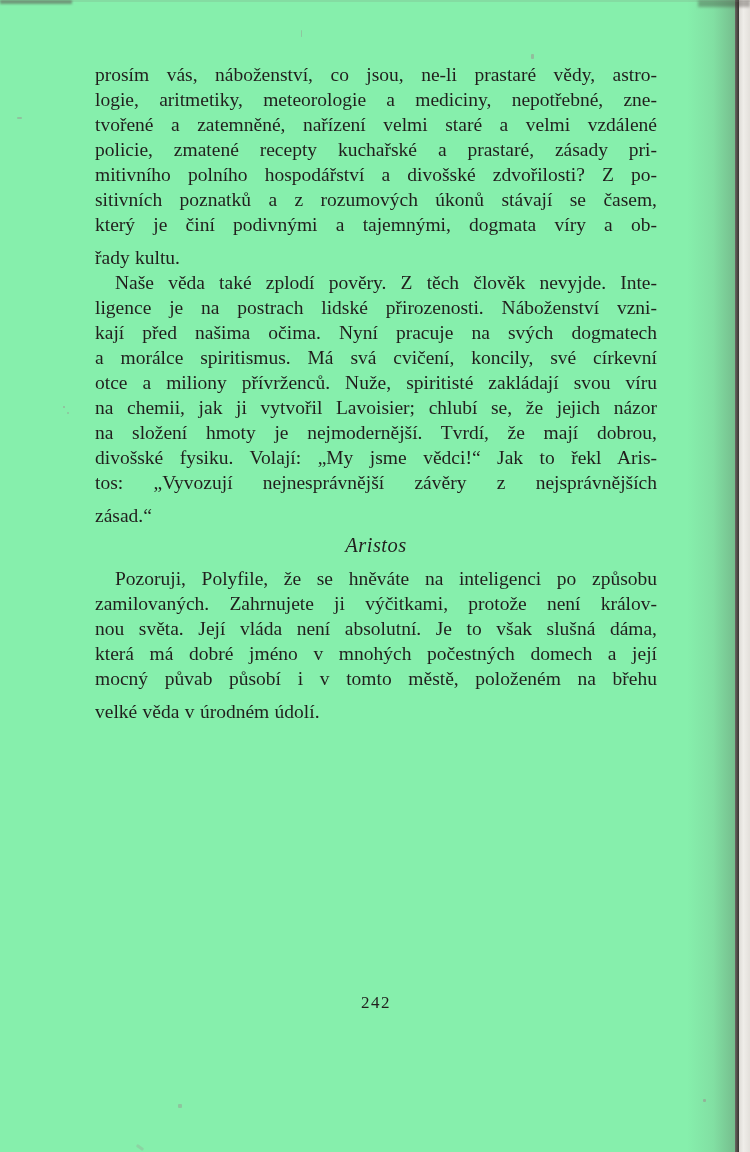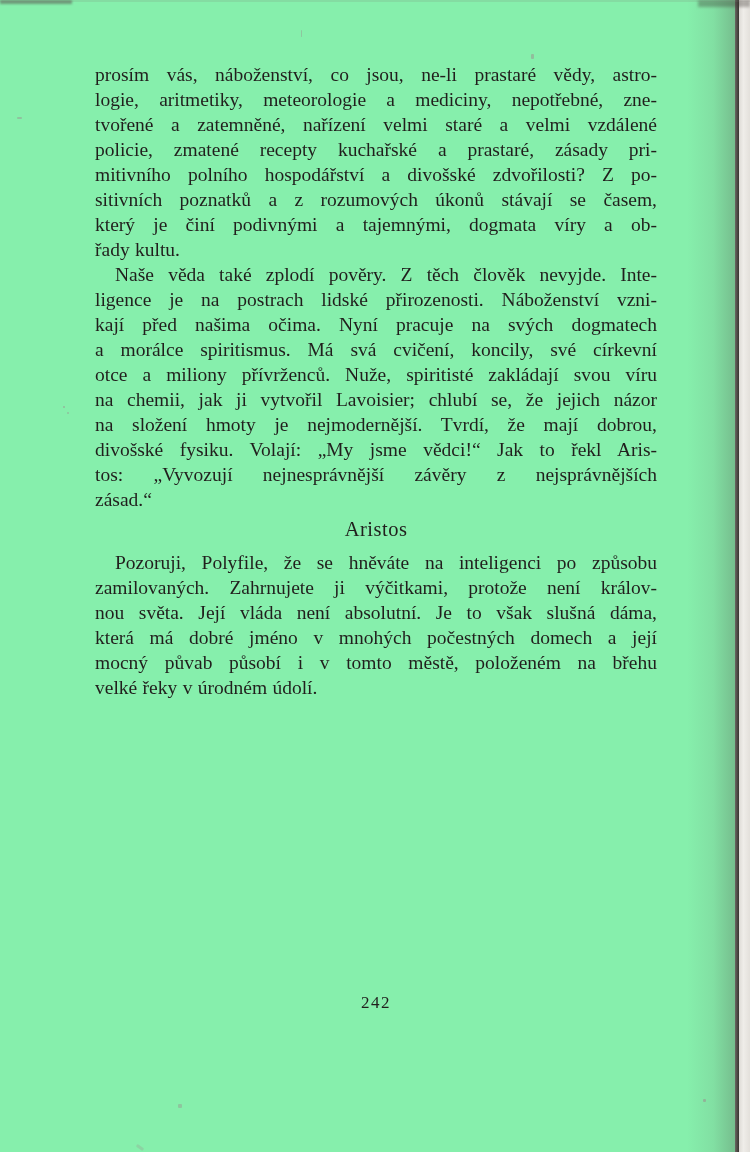--- a/index.html
+++ b/index.html
@@ -18,24 +18,25 @@
     top: 62px;
     width: 562px;
     font-size: 19.5px;
     line-height: 25px;
   }
   .line {
     text-align: justify;
     text-align-last: justify;
     word-spacing: 0.5px;
   }
-  .line.last { text-align-last: left; }
+  .line.last { text-align-last: left; margin-top: 8px; }
   .line.indent { text-indent: 20px; }
   .heading {
     text-align: center;
+    font-style: italic;
     font-size: 20.5px;
     line-height: 26px;
     margin-top: 4px;
     margin-bottom: 8px;
     letter-spacing: 0.5px;
   }
   .pagenum {
     position: absolute;
     top: 993px;
     left: 95px;
@@ -112,21 +113,21 @@
     </div>
 
     <div class="heading">Aristos</div>
 
     <div>
       <div class="line indent">Pozoruji, Polyfile, že se hněváte na inteligenci po způsobu</div>
       <div class="line">zamilovaných. Zahrnujete ji výčitkami, protože není králov-</div>
       <div class="line">nou světa. Její vláda není absolutní. Je to však slušná dáma,</div>
       <div class="line">která má dobré jméno v mnohých počestných domech a její</div>
       <div class="line">mocný půvab působí i v tomto městě, položeném na břehu</div>
-      <div class="line last">velké řeky v úrodném údolí.</div>
+      <div class="line last">velké věda v úrodném údolí.</div>
     </div>
 
   </div>
 
   <div class="pagenum">242</div>
 
   <div class="edge-fade"></div>
   <div class="edge-line"></div>
   <div class="edge-outer"></div>
   <div class="corner-tr"></div>

